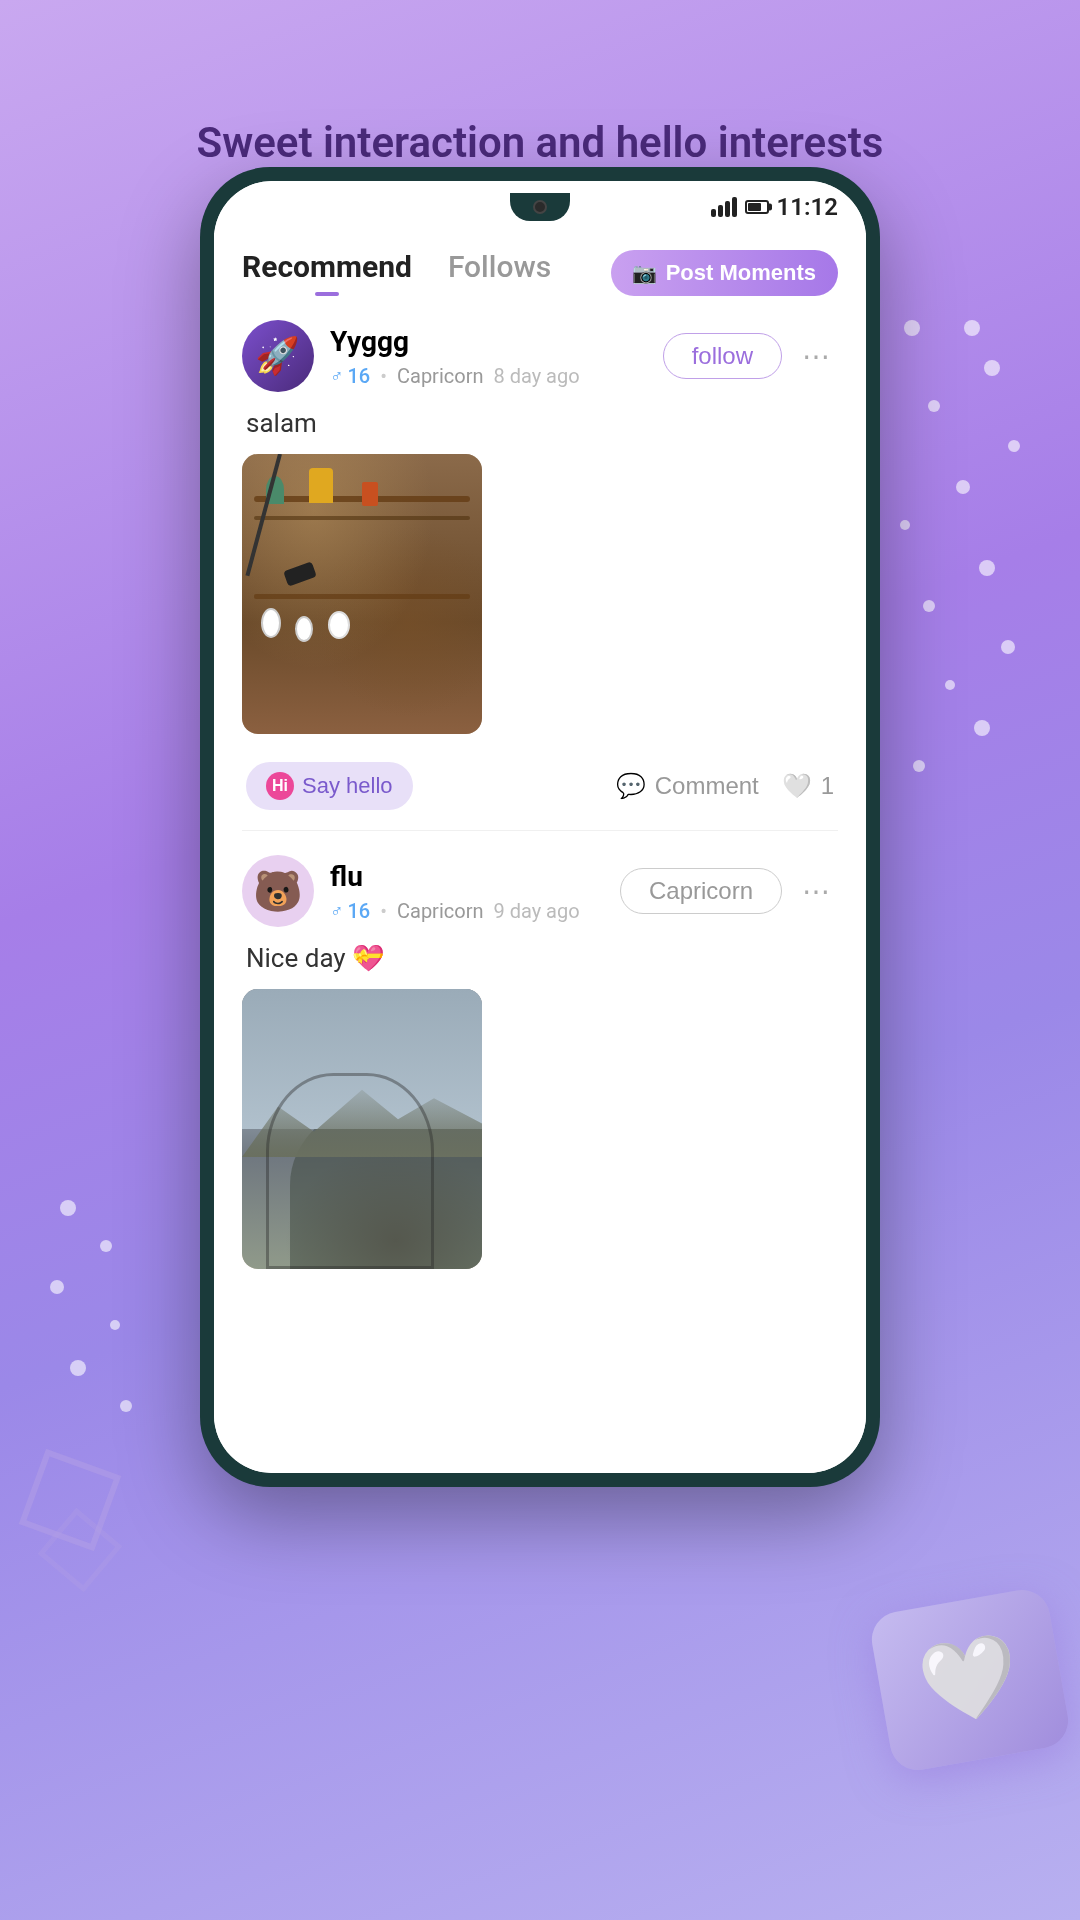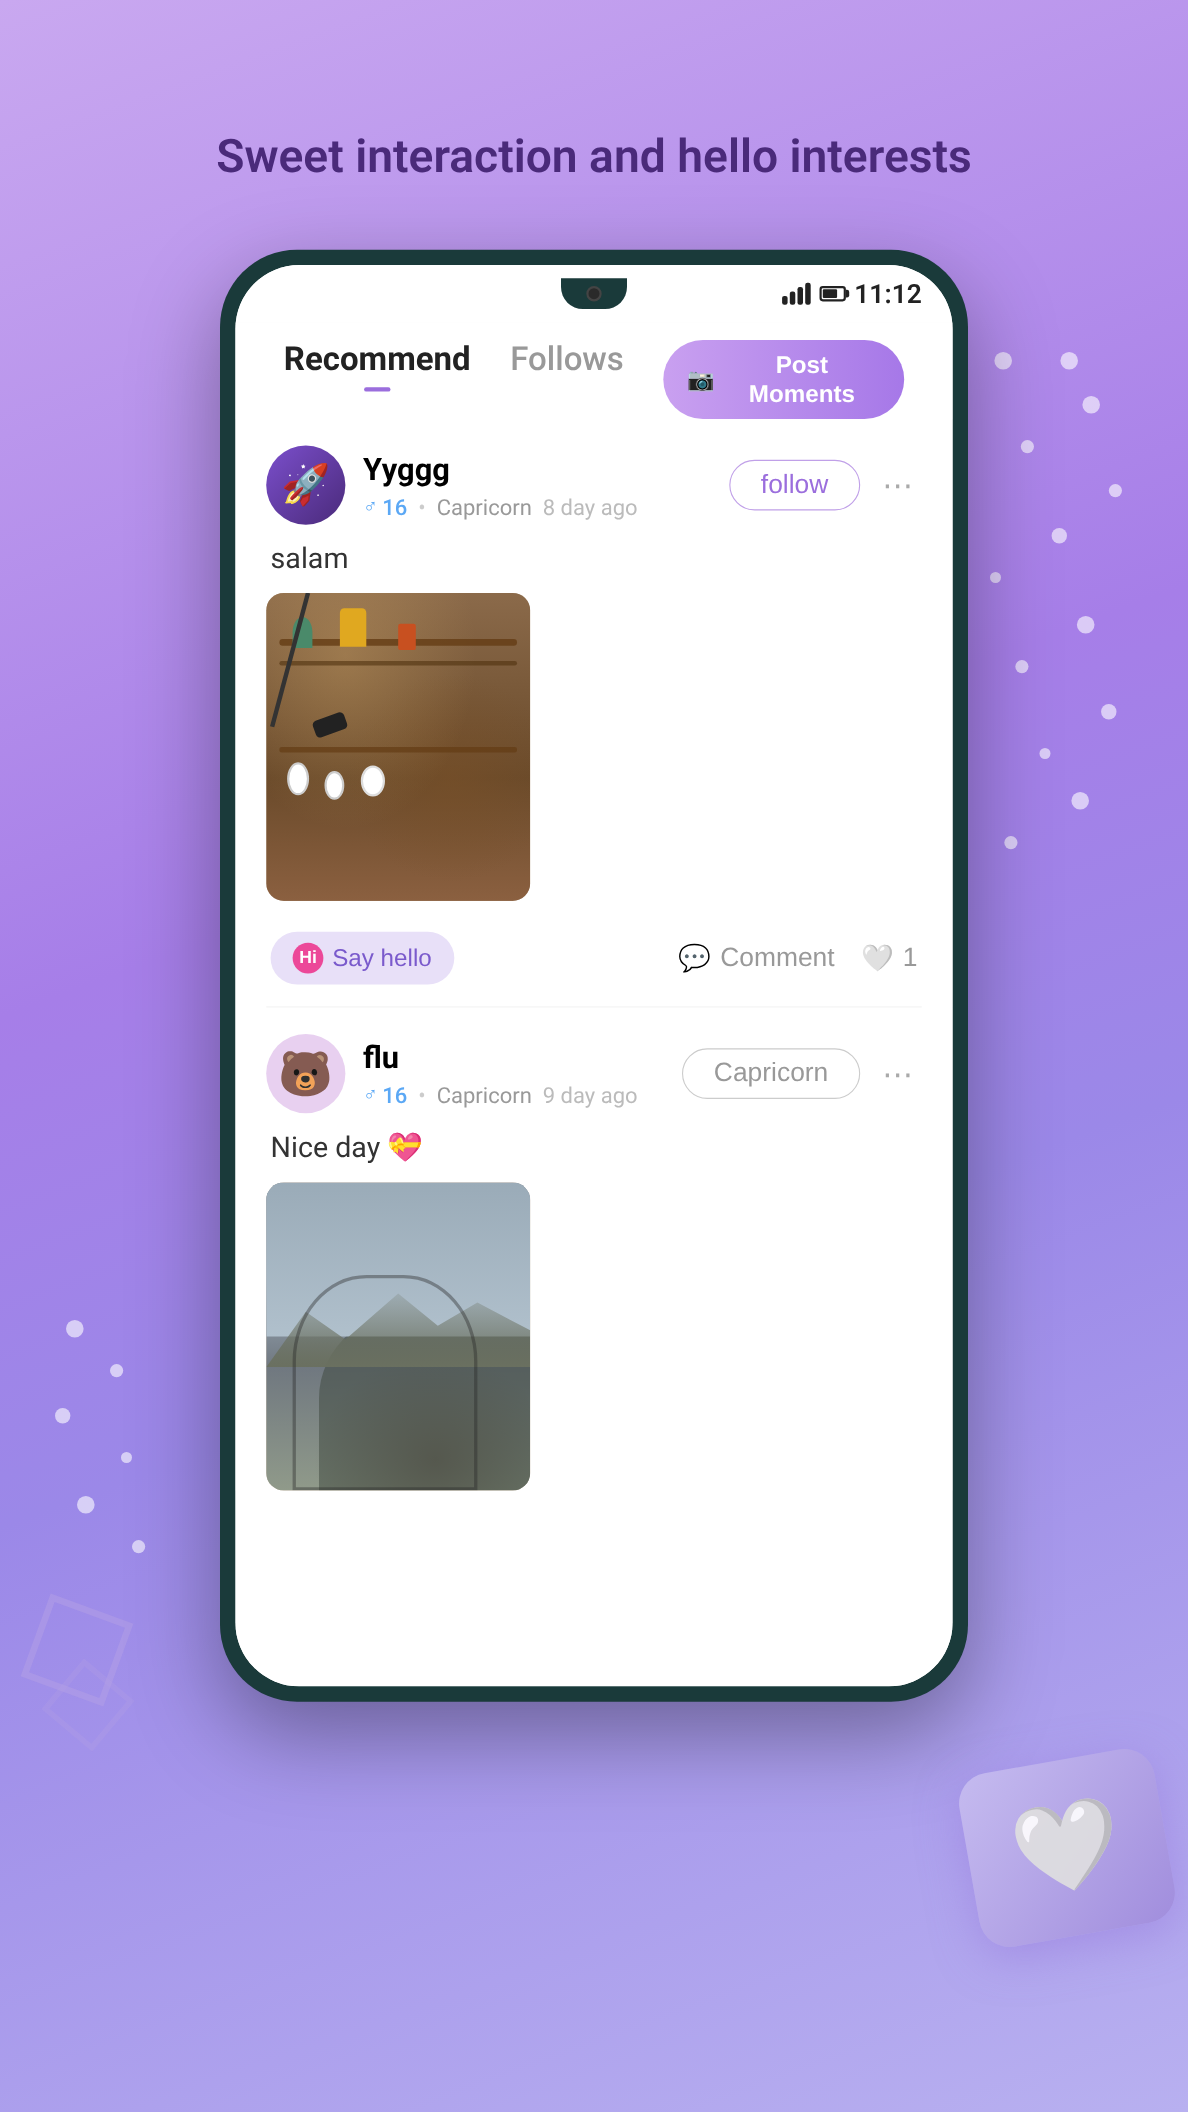--- a/index.html
+++ b/index.html
@@ -41,21 +41,20 @@
       font-weight: 600;
       color: #4a2a7a;
       margin-top: 18px;
     }
 
     
     .phone-frame {
       position: relative;
       width: 680px;
       height: 1320px;
-      margin-top: 60px;
       z-index: 2;
     }
 
     .phone-outer {
       width: 100%;
       height: 100%;
       background: #1a3a3a;
       border-radius: 70px;
       padding: 14px;
       box-shadow: 0 30px 80px rgba(0,0,0,0.35);
@@ -166,22 +165,22 @@
       flex: 1;
       background: #fff;
       display: flex;
       flex-direction: column;
       overflow: hidden;
     }
 
     
     .tabs-bar {
       display: flex;
-      align-items: flex-start;
-      padding: 16px 44px 0;
+      align-items: flex-end;
+      padding: 16px 28px 0;
       background: #fff;
       flex-shrink: 0;
     }
 
     .tab-item {
       font-size: 30px;
       font-weight: 700;
       color: #222;
       padding-bottom: 12px;
       margin-right: 36px;

